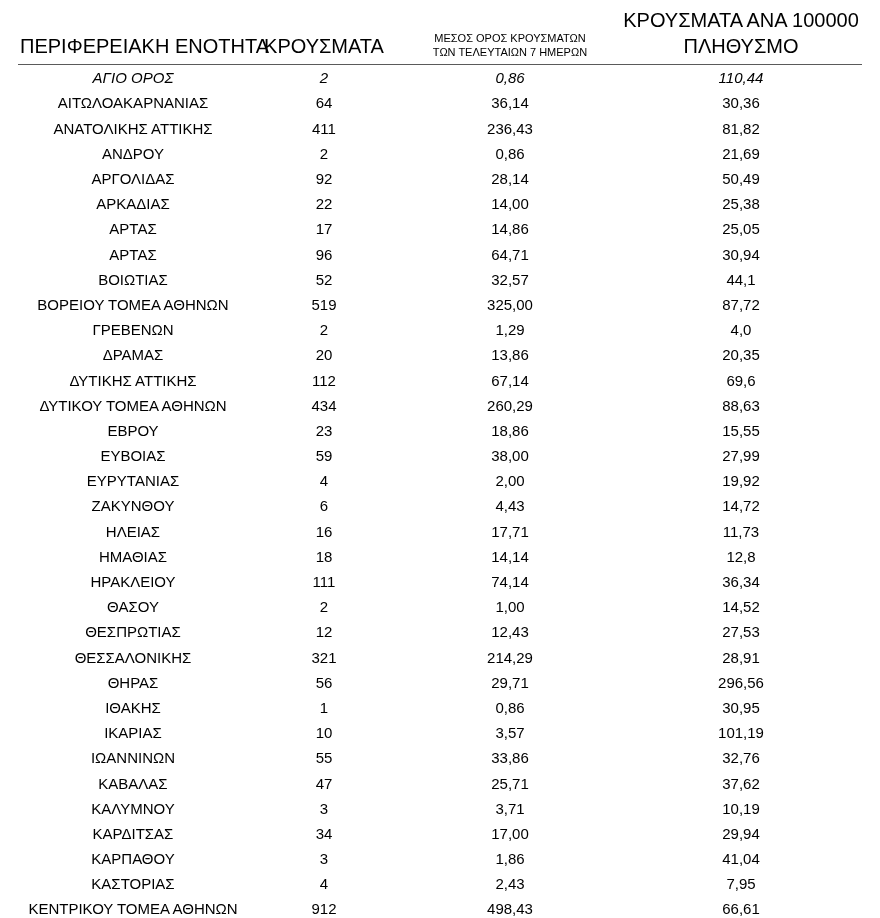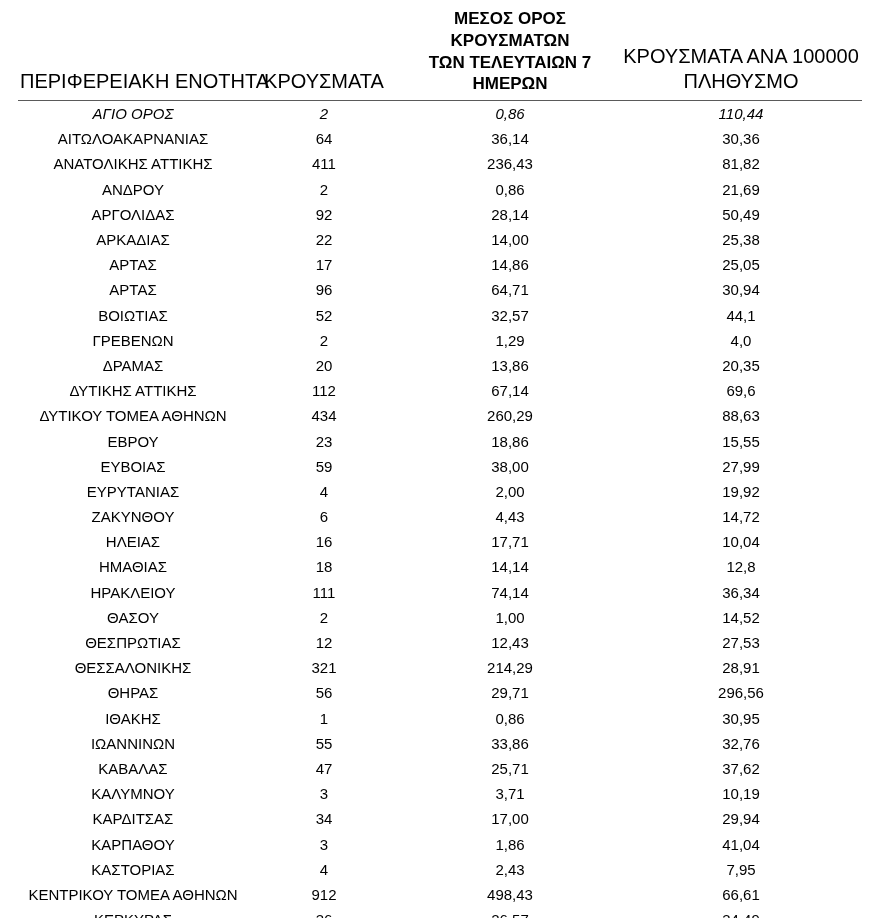--- a/index.html
+++ b/index.html
@@ -45,22 +45,21 @@
     padding: 0 2px 5px 2px;
     white-space: nowrap;
     color: #000000;
   }
 
   thead th.wrap {
     white-space: normal;
   }
 
   thead th.small {
-    font-size: 17px;
-    font-weight: bold;
+    font-size: 11px;
   }
 
   thead tr.head-row {
     border-bottom: 1.6px solid #3c3c3c;
   }
 
   
   tbody tr.first-body-row > td {
     border-top: 1.1px solid #5a5a5a;
     font-style: italic;
@@ -150,20 +149,26 @@
           <td>64,71</td>
           <td>30,94</td>
         </tr>
         <tr>
           <td>ΒΟΙΩΤΙΑΣ</td>
           <td>52</td>
           <td>32,57</td>
           <td>44,1</td>
         </tr>
         <tr>
+          <td>ΒΟΡΕΙΟΥ ΤΟΜΕΑ ΑΘΗΝΩΝ</td>
+          <td>519</td>
+          <td>325,00</td>
+          <td>87,72</td>
+        </tr>
+        <tr>
           <td>ΓΡΕΒΕΝΩΝ</td>
           <td>2</td>
           <td>1,29</td>
           <td>4,0</td>
         </tr>
         <tr>
           <td>ΔΡΑΜΑΣ</td>
           <td>20</td>
           <td>13,86</td>
           <td>20,35</td>
@@ -201,21 +206,21 @@
         <tr>
           <td>ΖΑΚΥΝΘΟΥ</td>
           <td>6</td>
           <td>4,43</td>
           <td>14,72</td>
         </tr>
         <tr>
           <td>ΗΛΕΙΑΣ</td>
           <td>16</td>
           <td>17,71</td>
-          <td>10,04</td>
+          <td>11,73</td>
         </tr>
         <tr>
           <td>ΗΜΑΘΙΑΣ</td>
           <td>18</td>
           <td>14,14</td>
           <td>12,8</td>
         </tr>
         <tr>
           <td>ΗΡΑΚΛΕΙΟΥ</td>
           <td>111</td>
@@ -246,20 +251,26 @@
           <td>29,71</td>
           <td>296,56</td>
         </tr>
         <tr>
           <td>ΙΘΑΚΗΣ</td>
           <td>1</td>
           <td>0,86</td>
           <td>30,95</td>
         </tr>
         <tr>
+          <td>ΙΚΑΡΙΑΣ</td>
+          <td>10</td>
+          <td>3,57</td>
+          <td>101,19</td>
+        </tr>
+        <tr>
           <td>ΙΩΑΝΝΙΝΩΝ</td>
           <td>55</td>
           <td>33,86</td>
           <td>32,76</td>
         </tr>
         <tr>
           <td>ΚΑΒΑΛΑΣ</td>
           <td>47</td>
           <td>25,71</td>
           <td>37,62</td>

